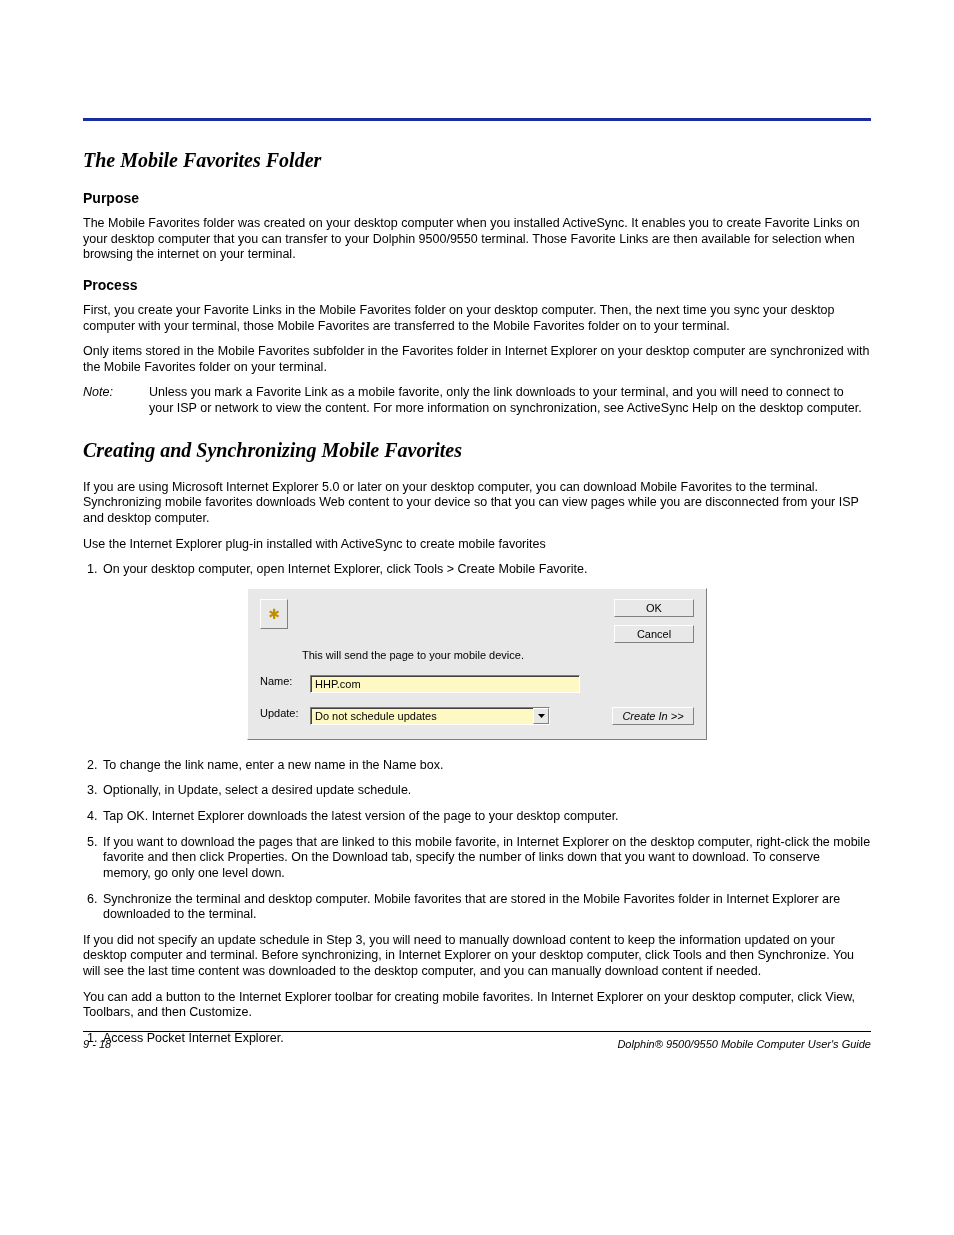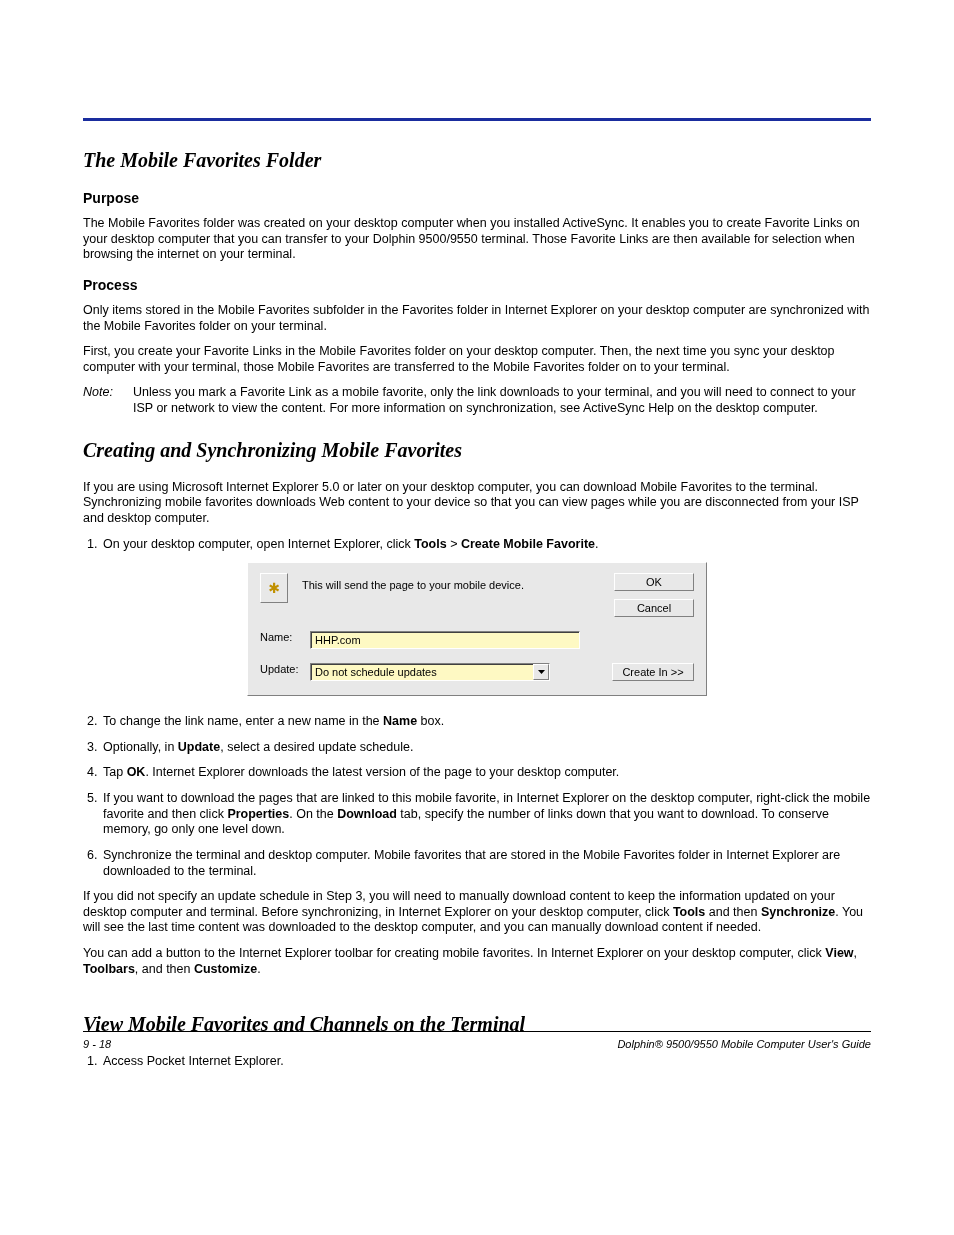--- a/index.html
+++ b/index.html
@@ -33,40 +33,40 @@
     font-size: 14px;
     margin: 0 0 10px 0;
   }
   p.body, .body {
     font-size: 12.5px;
     line-height: 1.25;
     margin: 0 0 10px 0;
   }
   .note-row {
     display: flex;
-    gap: 10px;
+    gap: 26px;
     margin: 6px 0 22px 0;
     font-size: 12.5px;
     line-height: 1.25;
   }
   .note-label {
     font-style: italic;
     flex: 0 0 40px;
   }
   ol.steps {
     font-size: 12.5px;
     line-height: 1.25;
     padding-left: 18px;
     margin: 0 0 10px 0;
   }
   ol.steps > li {
     margin-bottom: 10px;
     padding-left: 2px;
   }
-  .bold { font-weight: bold; }
+  .bold { font-weight: normal; }
   .gt { font-family: Arial, sans-serif; }
 
   
   .dialog-wrap {
     display: flex;
     justify-content: center;
     margin: 10px 0 18px 0;
   }
   .dialog {
     width: 460px;
@@ -97,20 +97,21 @@
     margin-right: 14px;
   }
   .dialog-icon-star {
     color: #c09000;
     font-size: 14px;
     line-height: 1;
   }
   .dialog-msg {
     flex: 1;
     padding-top: 6px;
+    margin-top: 44px;
   }
   .dialog-buttons {
     width: 80px;
     display: flex;
     flex-direction: column;
     gap: 8px;
     margin-left: 10px;
   }
   .win-btn {
     background: #e8e8e8;
@@ -165,20 +166,21 @@
     border-left-color: #fff;
     display: flex;
     align-items: center;
     justify-content: center;
     box-sizing: border-box;
   }
   .select-arrow svg { display: block; }
   .createin-btn {
     width: 80px;
     margin-left: auto;
+    font-style: italic;
   }
 
   
   .footer {
     position: absolute;
     left: 83px;
     right: 83px;
     bottom: 60px;
     border-top: 1px solid #000;
     padding-top: 6px;
@@ -194,30 +196,31 @@
 
 <div class="page">
   <div class="rule"></div>
 
   <h2 class="section">The Mobile Favorites Folder</h2>
 
   <h3 class="sub">Purpose</h3>
   <p class="body">The Mobile Favorites folder was created on your desktop computer when you installed ActiveSync. It enables you to create Favorite Links on your desktop computer that you can transfer to your Dolphin 9500/9550 terminal. Those Favorite Links are then available for selection when browsing the internet on your terminal.</p>
 
   <h3 class="sub" style="margin-top:14px">Process</h3>
+  <p class="body">First, you create your Favorite Links in the Mobile Favorites folder on your desktop computer. Then, the next time you sync your desktop computer with your terminal, those Mobile Favorites are transferred to the Mobile Favorites folder on to your terminal.</p>
   <p class="body">Only items stored in the Mobile Favorites subfolder in the Favorites folder in Internet Explorer on your desktop computer are synchronized with the Mobile Favorites folder on your terminal.</p>
-  <p class="body">First, you create your Favorite Links in the Mobile Favorites folder on your desktop computer. Then, the next time you sync your desktop computer with your terminal, those Mobile Favorites are transferred to the Mobile Favorites folder on to your terminal.</p>
 
   <div class="note-row">
     <div class="note-label">Note:</div>
     <div>Unless you mark a Favorite Link as a mobile favorite, only the link downloads to your terminal, and you will need to connect to your ISP or network to view the content. For more information on synchronization, see ActiveSync Help on the desktop computer.</div>
   </div>
 
   <h2 class="section">Creating and Synchronizing Mobile Favorites</h2>
   <p class="body">If you are using Microsoft Internet Explorer 5.0 or later on your desktop computer, you can download Mobile Favorites to the terminal. Synchronizing mobile favorites downloads Web content to your device so that you can view pages while you are disconnected from your ISP and desktop computer.</p>
+  <p class="body">Use the Internet Explorer plug-in installed with ActiveSync to create mobile favorites</p>
 
   <ol class="steps">
     <li>
       <span>On your desktop computer, open Internet Explorer, click </span><span class="bold">Tools</span><span class="gt"> &gt; </span><span class="bold">Create Mobile Favorite</span><span>.</span>
     </li>
   </ol>
 
   <div class="dialog-wrap">
     <div class="dialog">
       <div class="dialog-top">
@@ -265,21 +268,20 @@
     <li>Synchronize the terminal and desktop computer. Mobile favorites that are stored in the Mobile Favorites folder in Internet Explorer are downloaded to the terminal.</li>
   </ol>
 
   <p class="body">
     <span>If you did not specify an update schedule in Step 3, you will need to manually download content to keep the information updated on your desktop computer and terminal. Before synchronizing, in Internet Explorer on your desktop computer, click </span><span class="bold">Tools</span><span> and then </span><span class="bold">Synchronize</span><span>. You will see the last time content was downloaded to the desktop computer, and you can manually download content if needed.</span>
   </p>
   <p class="body">
     <span>You can add a button to the Internet Explorer toolbar for creating mobile favorites. In Internet Explorer on your desktop computer, click </span><span class="bold">View</span><span>, </span><span class="bold">Toolbars</span><span>, and then </span><span class="bold">Customize</span><span>.</span>
   </p>
 
-  <h2 class="section" style="margin-top:36px">View Mobile Favorites and Channels on the Terminal</h2>
   <ol class="steps">
     <li>Access Pocket Internet Explorer.</li>
   </ol>
 
   <div class="footer">
     <span>9 - 18</span>
     <span>Dolphin® 9500/9550 Mobile Computer User's Guide</span>
   </div>
 </div>
 

